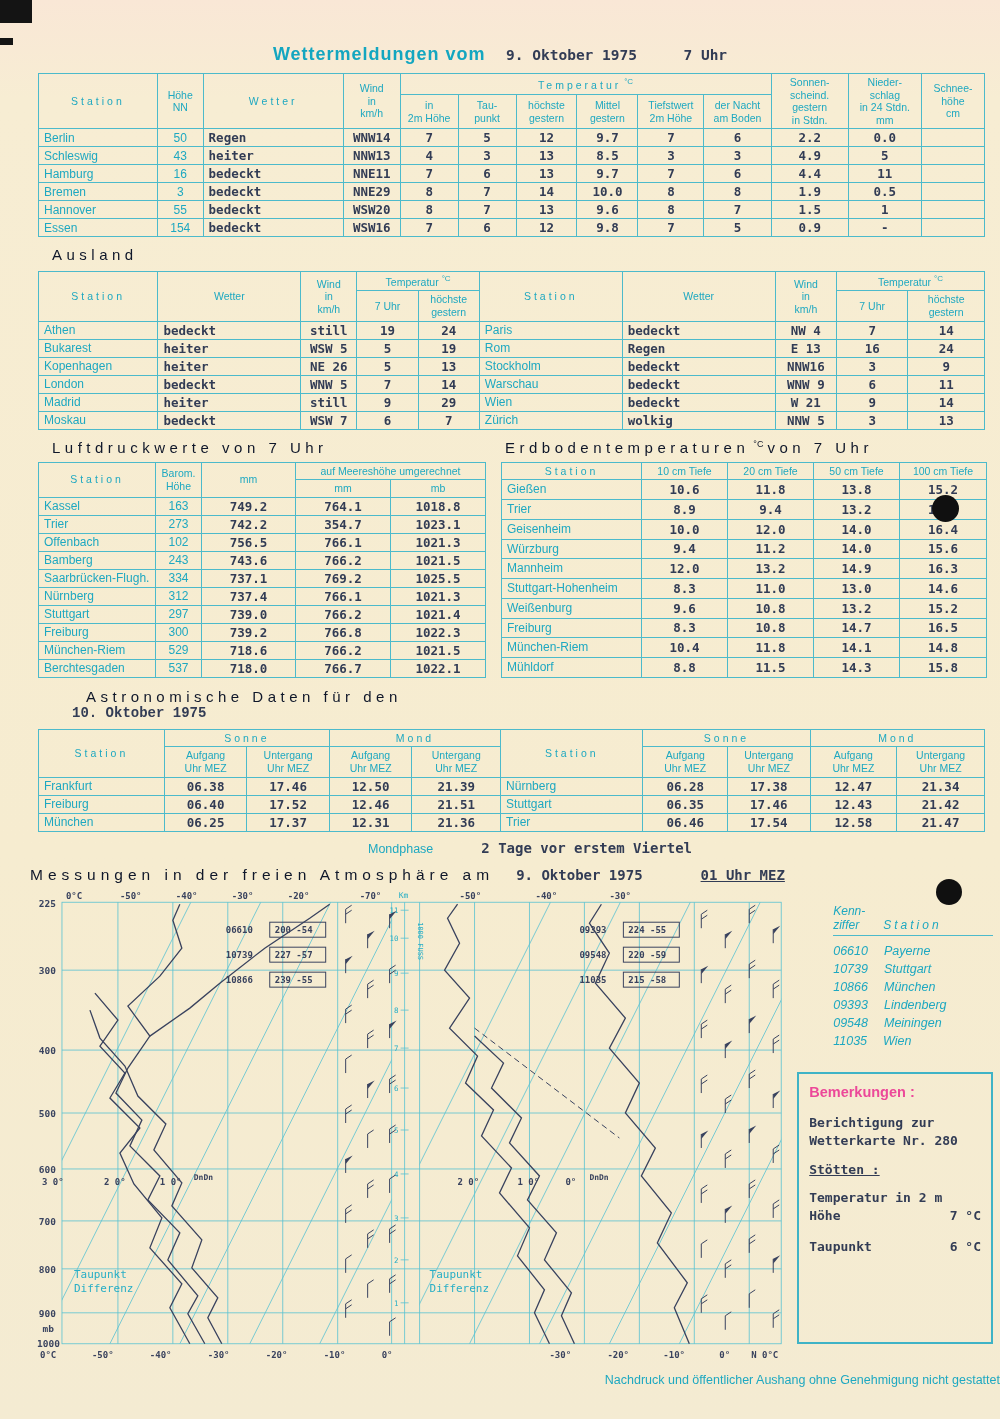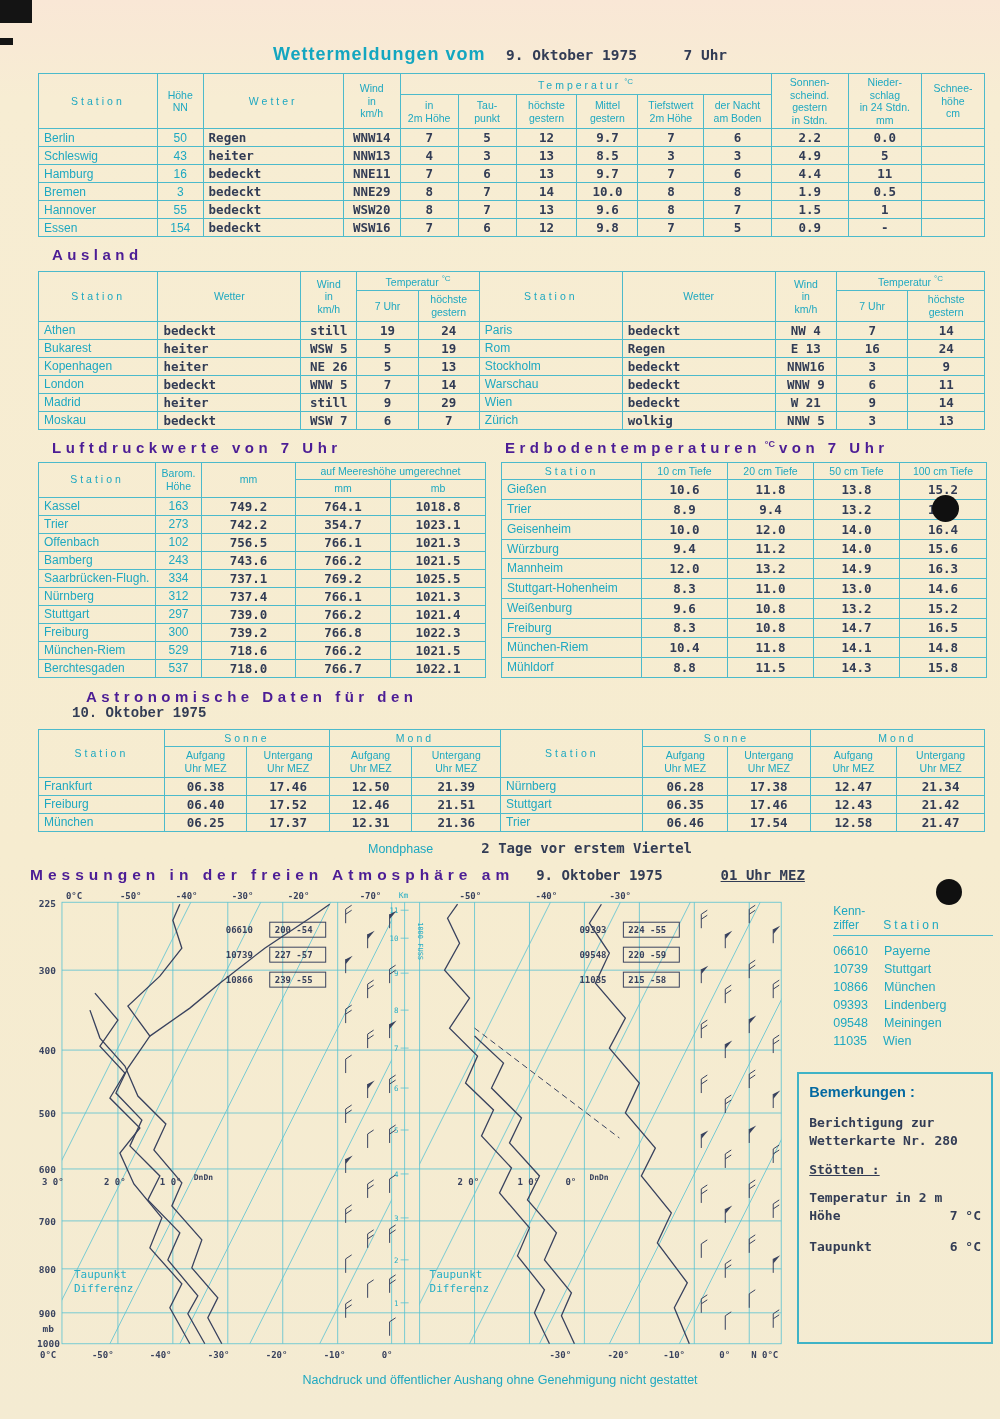--- a/index.html
+++ b/index.html
@@ -23,21 +23,21 @@
   table{border-collapse:collapse;table-layout:fixed;}
   table.t{width:100%;margin-top:8px;border:1.5px solid #3fb3c6;}
   .t th,.t td{border:1px solid #4cbacb;vertical-align:middle;}
   .t th{color:#1ea8c1;font-weight:normal;font-size:10.5px;line-height:1.2;white-space:pre-line;text-align:center;padding:2px 2px;}
   .t td{font-family:"DejaVu Sans Mono",monospace;color:#323c55;font-weight:600;font-size:12.5px;text-align:center;padding:1px 3px;height:15px;line-height:1.2;}
   .t td.printed{font-family:"Liberation Sans",sans-serif;color:#1ea8c1;font-weight:normal;font-size:12px;}
   .t td.left{text-align:left;padding-left:5px;}
   .sp{letter-spacing:3px;}
   .deg{font-size:8px;vertical-align:super;}
   
-  .sec-h{color:#4c1d95;font-size:15px;font-weight:bold;letter-spacing:4.5px;}
+  .sec-h{color:#0f172a;font-size:15px;font-weight:normal;letter-spacing:4.5px;}
   .head-ausland{margin:9px 0 0 14px;}
   .dual-h{display:flex;margin-top:9px;}
   .dual-h .lh{width:447px;padding-left:14px;box-sizing:border-box;}
   .dual-h .rh{width:485px;margin-left:15px;padding-left:5px;box-sizing:border-box;}
   .deg2{font-size:9px;vertical-align:super;letter-spacing:0;margin:0 4px;}
   .dual-tables{display:flex;gap:15px;}
   .dual-tables table{margin-top:6px;border:1.5px solid #3fb3c6;}
   .tbl-press{width:447px;}
   .tbl-soil{width:485px;}
   .astro-h{display:flex;align-items:baseline;margin-top:10px;flex-direction:column;}
@@ -46,31 +46,31 @@
   .mond-row{margin:8px 0 0 330px;display:flex;align-items:baseline;gap:48px;}
   .mond-label{color:#1ea8c1;font-size:12.5px;}
   .mond-value{font-size:14px;}
   
   .chart-heading{margin:10px 16px 0 30px;display:flex;align-items:baseline;}
   .chart-heading .sec-h{letter-spacing:5px;font-size:15.5px;}
   .chart-heading .typed{font-size:14px;margin-left:22px;}
   .chart-heading .time{margin-left:58px;text-decoration:underline;}
   .chart-row{margin:4px 7px 0 30px;display:flex;gap:8px;}
   .side-col{width:196px;}
-  .legend{margin-top:16px;padding-left:36px;}
+  .legend{margin-top:16px;padding-left:36px;font-style:italic;}
   .legend-head{display:flex;gap:18px;color:#1ea8c1;font-size:12px;white-space:pre-line;border-bottom:1px solid #4cbacb;padding-bottom:3px;margin-bottom:6px;}
   .legend-head .sp{align-self:flex-end;}
   .legend-item{display:flex;gap:16px;color:#1ea8c1;font-size:12.5px;line-height:1.45;}
   .bem-box{margin-top:22px;border:2px solid #3fb3c6;padding:10px 10px 16px 10px;min-height:272px;box-sizing:border-box;}
-  .bem-title{color:#0369a1;font-size:14.5px;font-weight:bold;margin-bottom:14px;}
+  .bem-title{color:#ec4899;font-size:14.5px;font-weight:bold;margin-bottom:14px;}
   .bem-line{font-size:13px;line-height:1.35;}
   .bem-u{text-decoration:underline;margin-top:12px;margin-bottom:10px;}
   .bem-flex{display:flex;justify-content:space-between;font-size:13px;line-height:1.35;}
   .bem-gap{margin-top:14px;}
-  .footer{margin-top:10px;text-align:center;color:#1ea8c1;font-size:12.5px;}
+  .footer{margin-top:10px;text-align:right;color:#1ea8c1;font-size:12.5px;}
   
   .chart-svg text{font-family:"DejaVu Sans Mono",monospace;}
   .lab-d{fill:#39425e;font-size:9px;font-weight:600;}
   .lab-c{fill:#27aec6;font-size:9px;}
   .lab-cy11{fill:#27aec6;font-size:11px;}
   .lab-press{fill:#3a4460;font-size:9.5px;font-weight:600;}
 </style>
 </head>
 <body>
 

